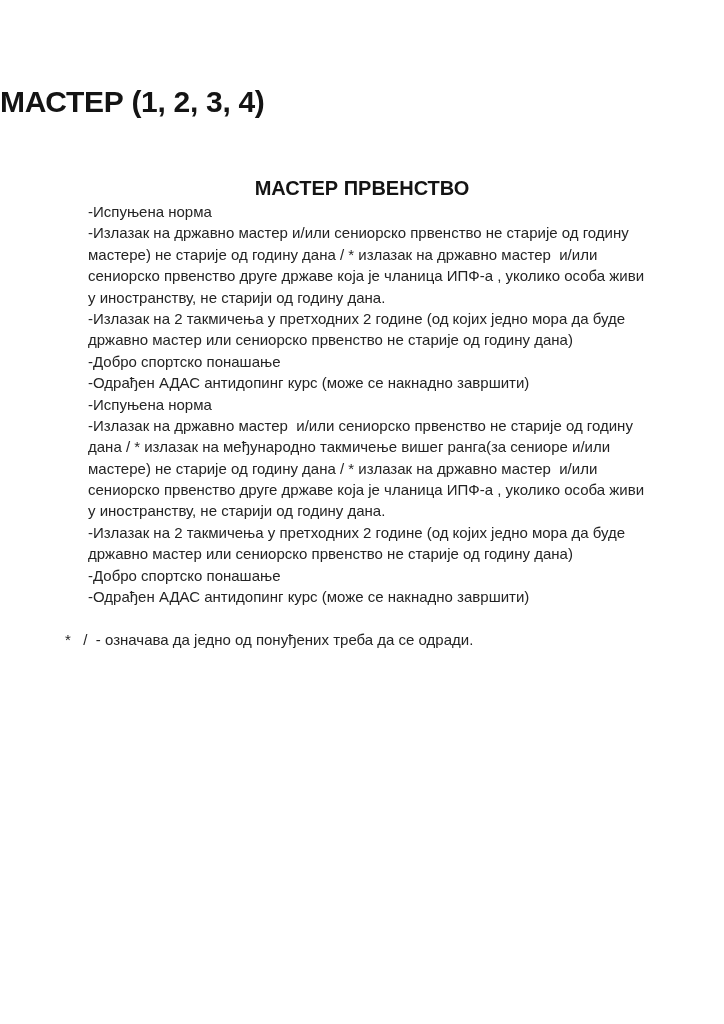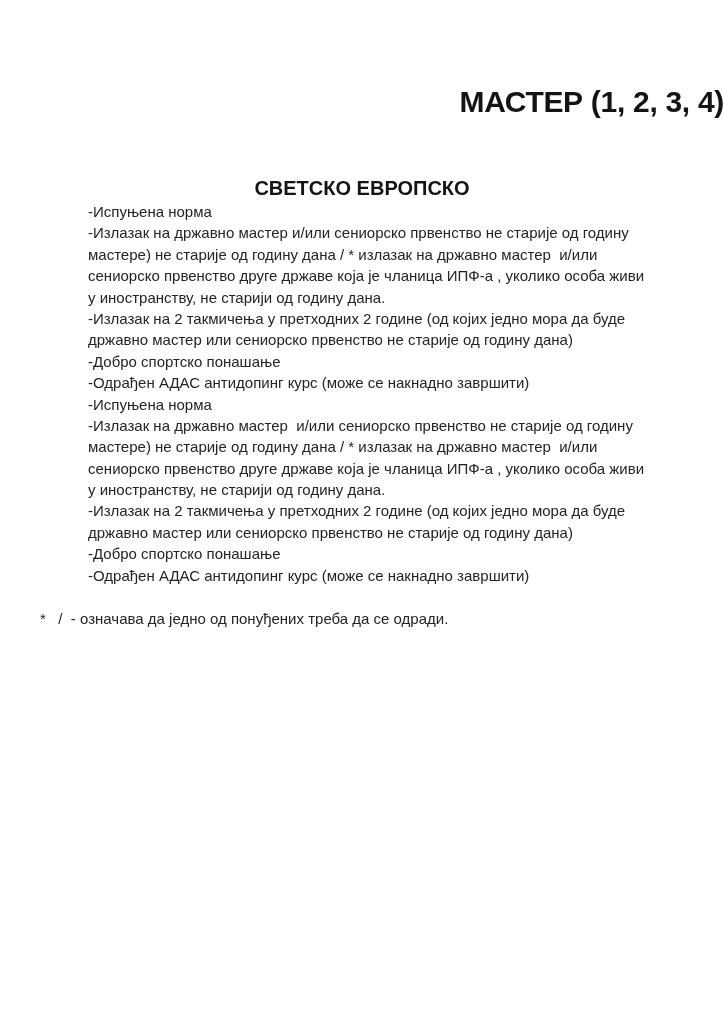--- a/index.html
+++ b/index.html
@@ -16,21 +16,21 @@
     overflow:hidden;
   }
   .page{
     position:relative;
     width:724px;height:1024px;
     background:var(--bg);
   }
   .doc-title{
     margin:0;
     padding-top:84px;
-    text-align:right;
+    text-align:left;
     font-size:30px;
     font-weight:700;
     line-height:36px;
     letter-spacing:-0.3px;
     color:var(--heading);
     white-space:pre;
   }
   .section-heading{
     margin:0;
     text-align:center;
@@ -47,53 +47,54 @@
     margin:0 10px 0 88px;
   }
   .line{
     font-size:15px;
     line-height:21.4px;
     height:21.4px;
     white-space:pre;
     color:var(--text);
   }
   .footnote{
-    margin:22px 0 0 40px;
+    margin:22px 0 0 65px;
     font-size:15px;
     line-height:21.4px;
     white-space:pre;
     color:var(--text);
   }
 </style>
 </head>
 <body>
 
 <div class="page">
 
   <h1 class="doc-title">МАСТЕР (1, 2, 3, 4)</h1>
 
   <section>
-    <h2 class="section-heading first">СВЕТСКО ЕВРОПСКО</h2>
+    <h2 class="section-heading first">МАСТЕР ПРВЕНСТВО</h2>
     <div class="body-lines">
       <div class="line">-Испуњена норма</div>
       <div class="line">-Излазак на државно мастер и/или сениорско првенство не старије од годину</div>
       <div class="line">мастере) не старије од годину дана / * излазак на државно мастер  и/или</div>
       <div class="line">сениорско првенство друге државе која је чланица ИПФ-а , уколико особа живи</div>
       <div class="line">у иностранству, не старији од годину дана.</div>
       <div class="line">-Излазак на 2 такмичења у претходних 2 године (од којих једно мора да буде</div>
       <div class="line">државно мастер или сениорско првенство не старије од годину дана)</div>
       <div class="line">-Добро спортско понашање</div>
       <div class="line">-Одрађен АДАС антидопинг курс (може се накнадно завршити)</div>
     </div>
   </section>
 
   <section>
     <div class="body-lines">
       <div class="line">-Испуњена норма</div>
       <div class="line">-Излазак на државно мастер  и/или сениорско првенство не старије од годину</div>
+      <div class="line">дана / * излазак на међународно такмичење вишег ранга(за сениоре и/или</div>
       <div class="line">мастере) не старије од годину дана / * излазак на државно мастер  и/или</div>
       <div class="line">сениорско првенство друге државе која је чланица ИПФ-а , уколико особа живи</div>
       <div class="line">у иностранству, не старији од годину дана.</div>
       <div class="line">-Излазак на 2 такмичења у претходних 2 године (од којих једно мора да буде</div>
       <div class="line">државно мастер или сениорско првенство не старије од годину дана)</div>
       <div class="line">-Добро спортско понашање</div>
       <div class="line">-Одрађен АДАС антидопинг курс (може се накнадно завршити)</div>
     </div>
   </section>
 

